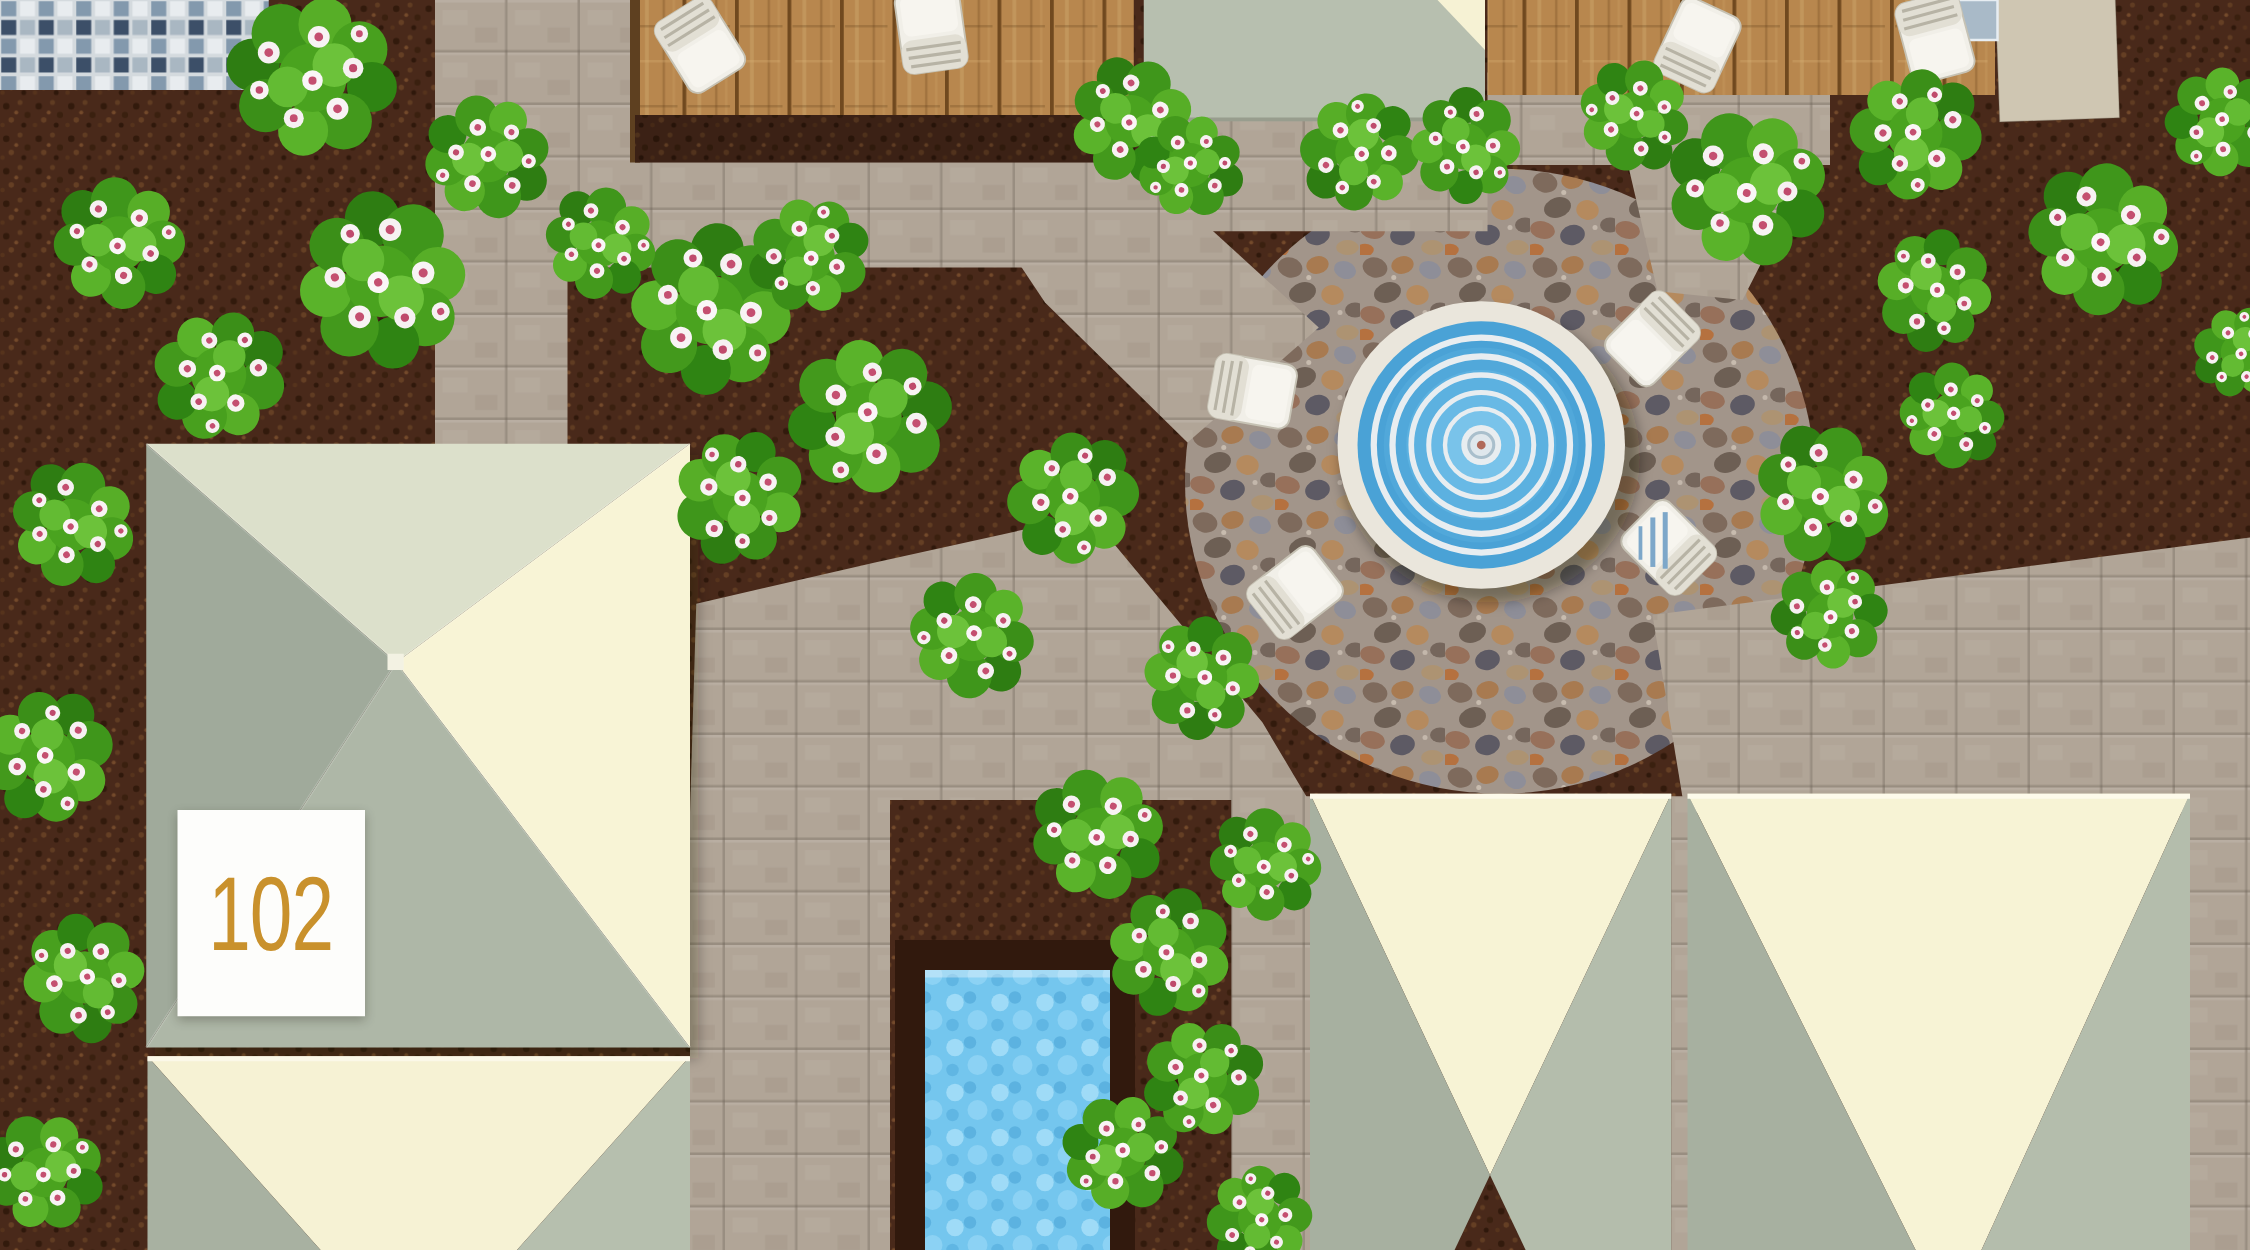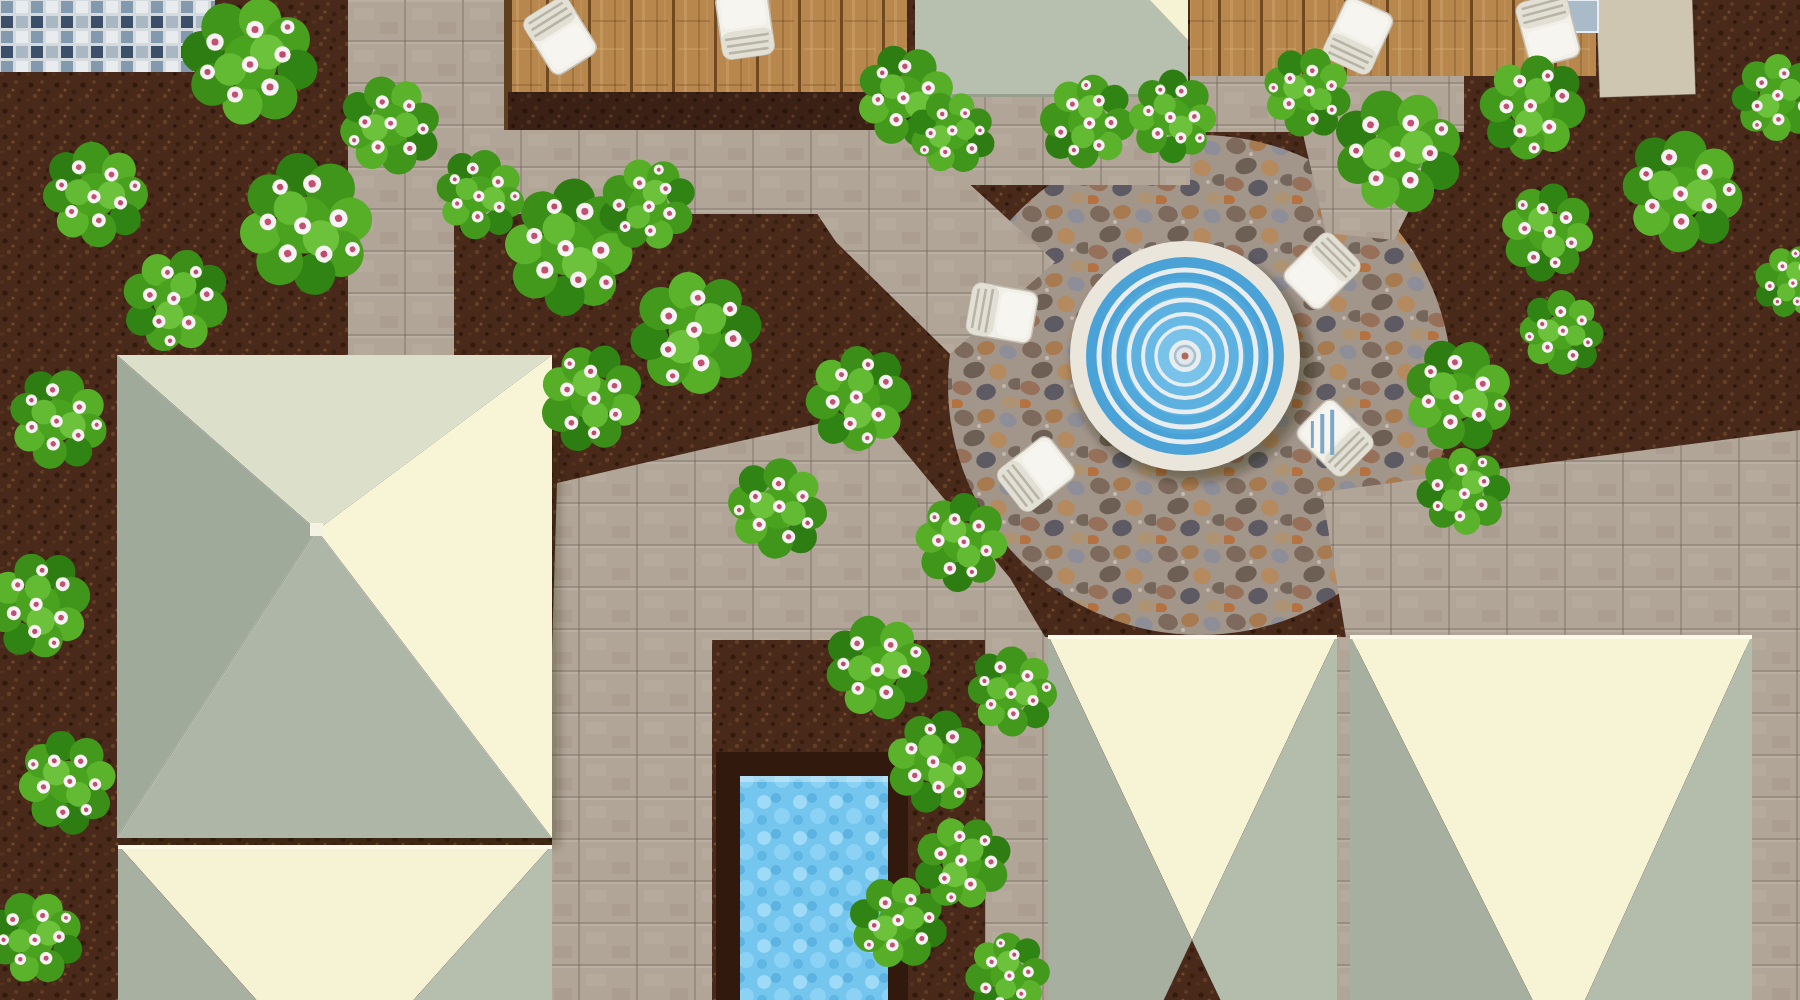--- a/index.html
+++ b/index.html
@@ -281,13 +281,16 @@
   <use href="#bush" transform="translate(1548,232) rotate(270) scale(.9)"></use>
   <use href="#bush" transform="translate(1682,192) rotate(40) scale(1.15)"></use>
   <use href="#bush" transform="translate(1778,97) rotate(170) scale(.85)"></use>
   <use href="#bush" transform="translate(1792,282) rotate(320) scale(.7)"></use>
   <use href="#bush" transform="translate(1458,396) rotate(55) scale(1.05)"></use>
   <use href="#bush" transform="translate(1562,332) rotate(215) scale(.8)"></use>
   <use href="#bush" transform="translate(1464,492) rotate(345) scale(.85)"></use>
 </g>
 </svg>
 
+<div class="unit-marker">
+  <span>102</span>
 </div>
+</div>
 
 </body></html>

